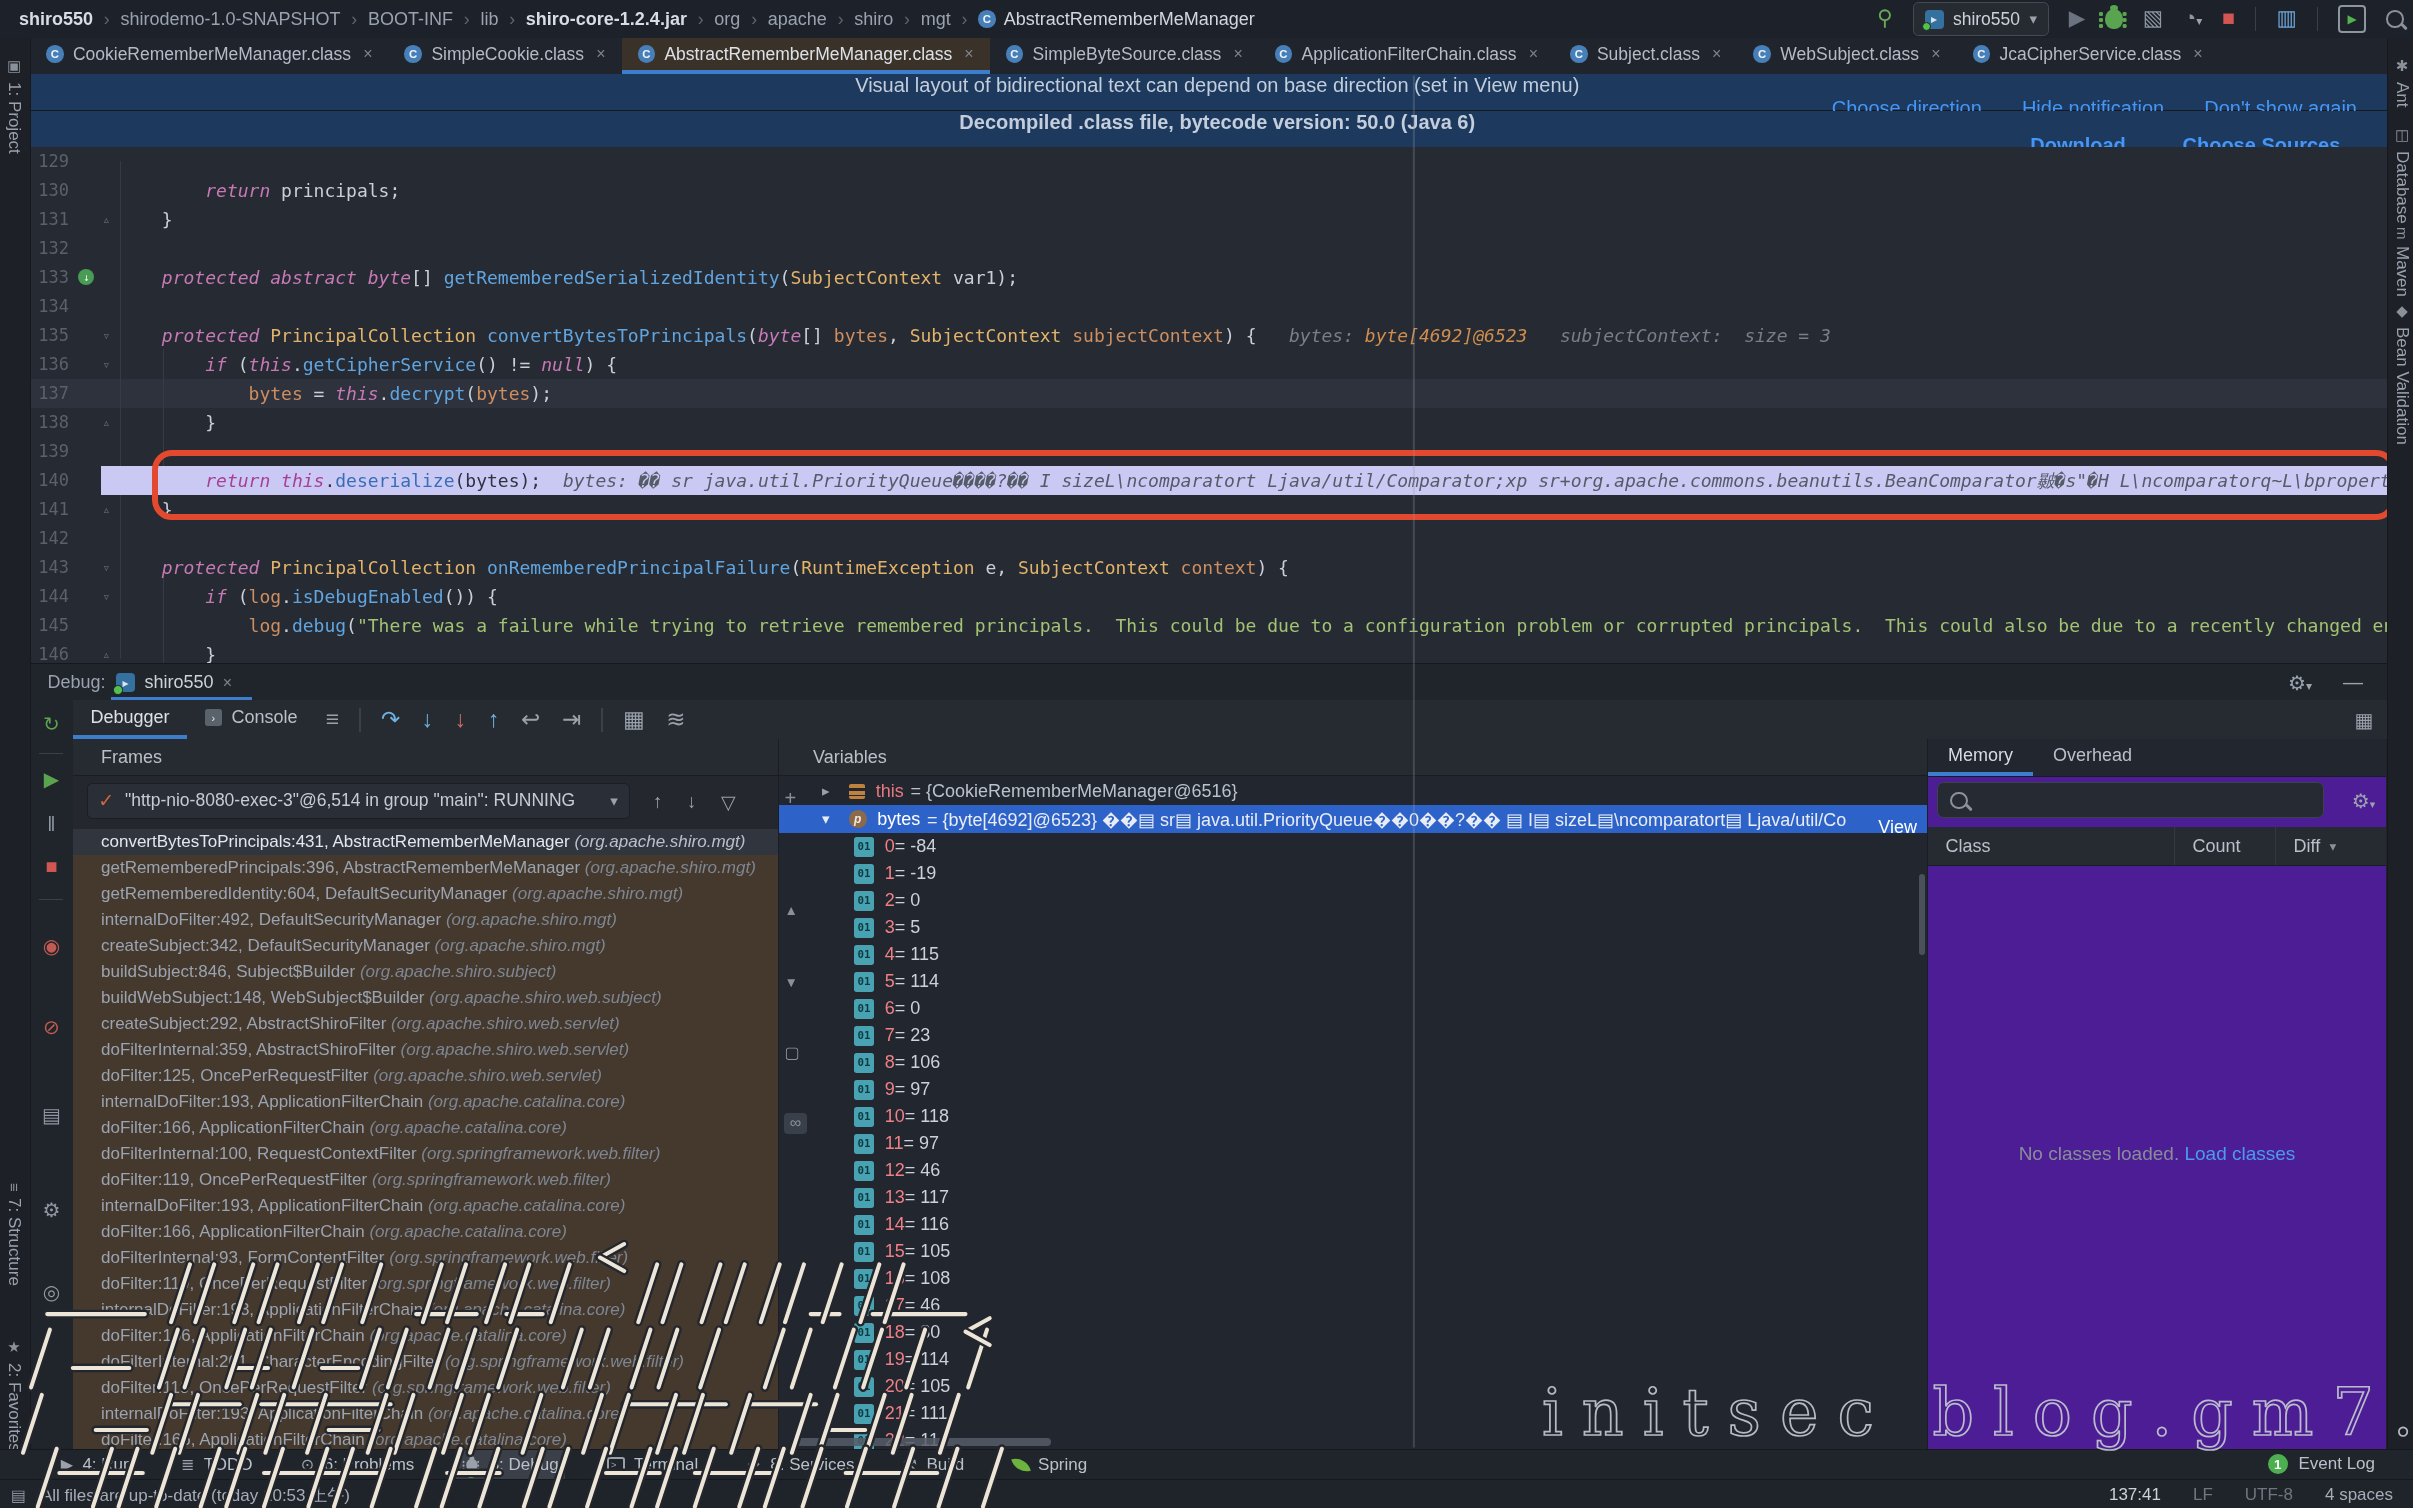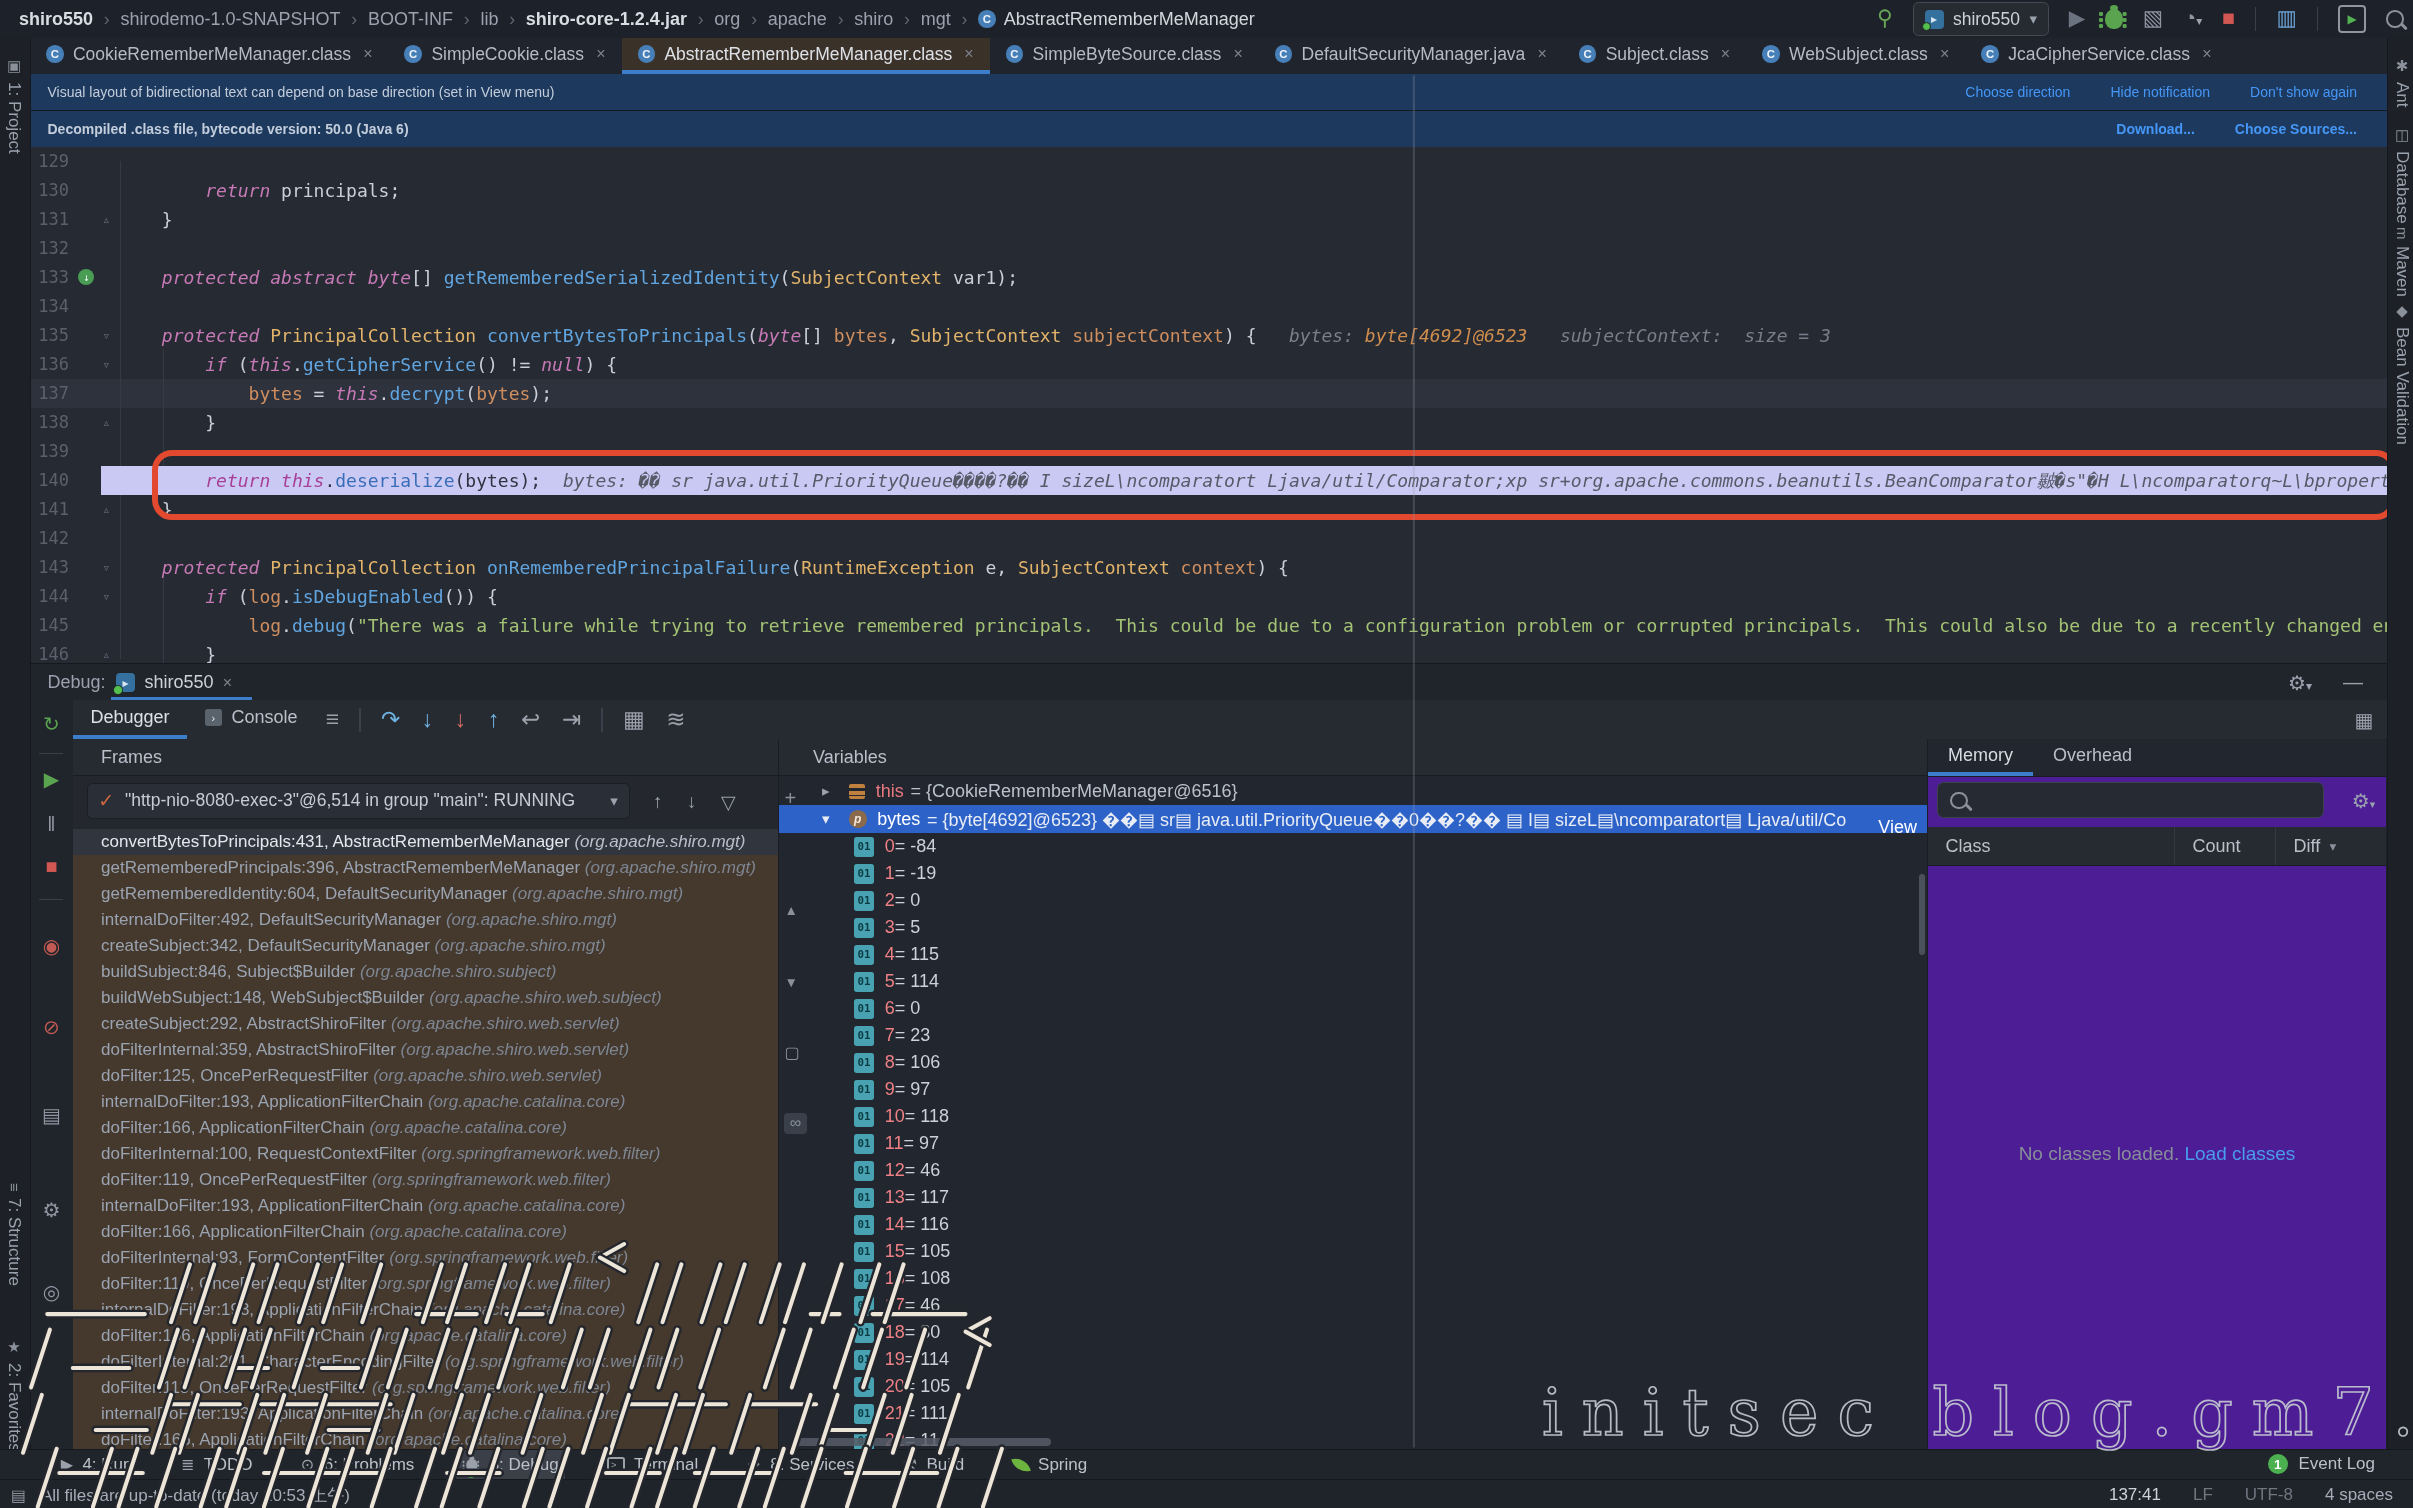--- a/index.html
+++ b/index.html
@@ -39,21 +39,21 @@
   
   #tabbar{position:absolute;left:30px;top:38px;width:2384px;height:36px;background:#20242c;display:flex;align-items:stretch;}
   .tab{display:flex;align-items:center;gap:9.4px;padding:0 16px;font-size:17.5px;color:#b4bbc5;border-bottom:4px solid transparent;}
   .tab.active{background:#3a3128;color:#dde1e7;border-bottom-color:#3d7ecc;}
   .tab .x{color:#7d848e;font-size:16px;margin-left:2.7px;}
   .cicon{width:17.5px;height:17.5px;border-radius:50%;background:#477fb8;color:#eef3f8;font-size:11.4px;font-weight:bold;
          display:flex;align-items:center;justify-content:center;flex:none;}
 
   
   .banner{position:absolute;left:30px;width:2357px;height:36px;background:#1d3a5e;display:flex;align-items:center;
-          border-bottom:1.3px solid #161a20;font-size:14px;color:#c3cddb;}
+          border-bottom:1.3px solid #161a20;font-size:20px;color:#c3cddb;flex-direction:column;}
   #banner1{top:74px;}
   #banner2{top:111px;font-weight:bold;}
   .banner .msg{padding-left:17.5px;}
   .banner .links{margin-left:auto;display:flex;gap:40px;padding-right:30px;}
   .blink{color:#4596f7;}
 
   
   #editor{position:absolute;left:30px;top:147px;width:2357px;height:517px;background:#262b33;overflow:hidden;}
   .code-row{display:flex;height:29px;line-height:29px;font-family:"DejaVu Sans Mono",monospace;font-size:18px;white-space:pre;}
   .code-row.cur{background:#2d323d;}
@@ -258,21 +258,21 @@
         <span>AbstractRememberMeManager.class</span>
         <span class="x">×</span>
       </div>
       <div class="tab">
         <span class="cicon">C</span>
         <span>SimpleByteSource.class</span>
         <span class="x">×</span>
       </div>
       <div class="tab">
         <span class="cicon">C</span>
-        <span>DefaultSecurityManager.java</span>
+        <span>ApplicationFilterChain.class</span>
         <span class="x">×</span>
       </div>
       <div class="tab">
         <span class="cicon">C</span>
         <span>Subject.class</span>
         <span class="x">×</span>
       </div>
       <div class="tab">
         <span class="cicon">C</span>
         <span>WebSubject.class</span>

